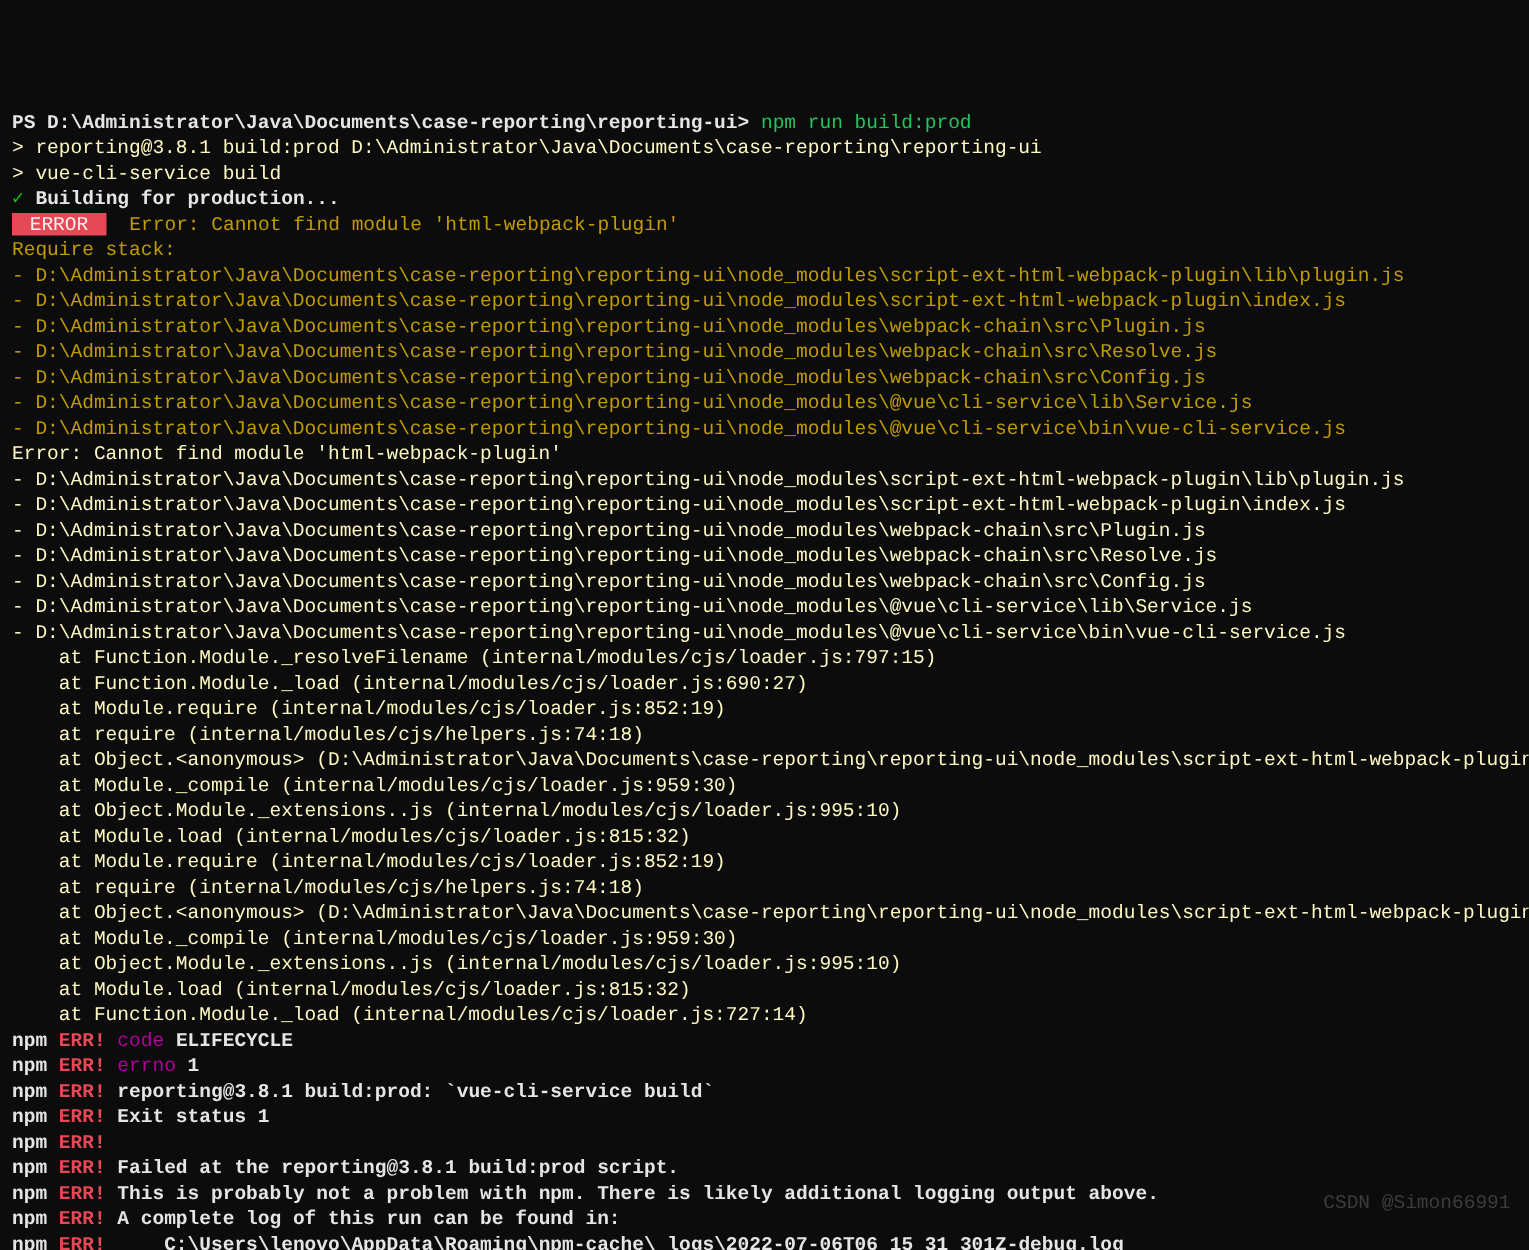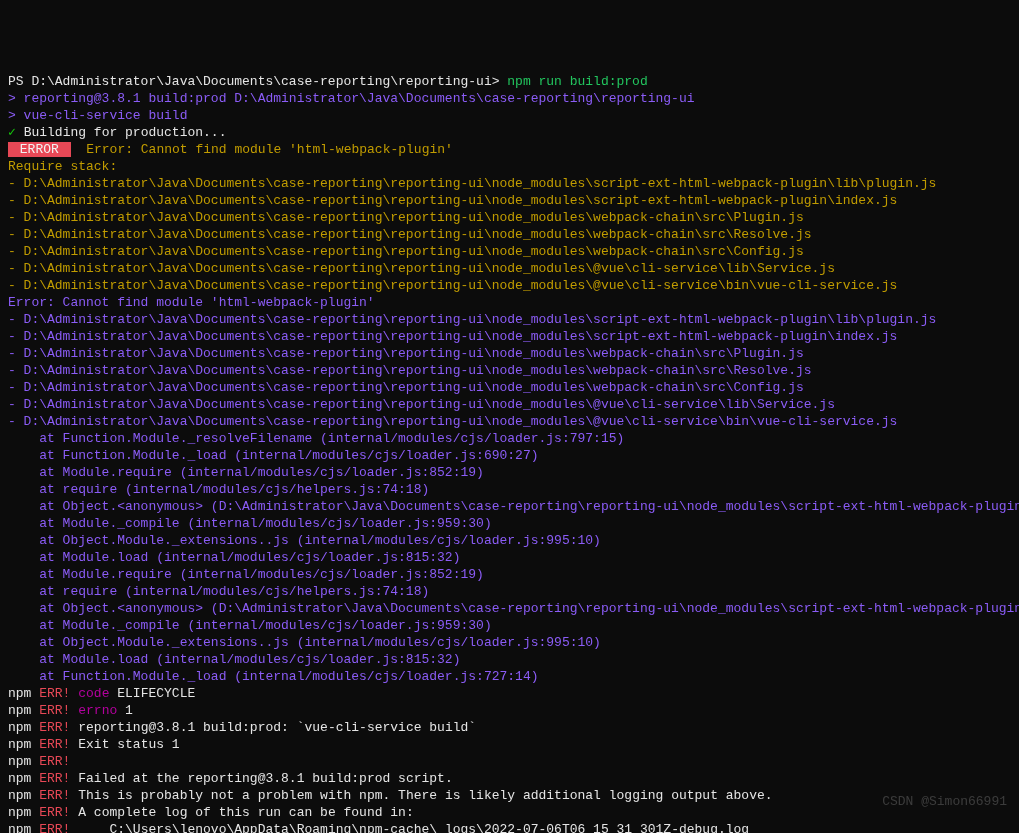--- a/index.html
+++ b/index.html
@@ -9,26 +9,26 @@
     color: #cccccc;
     font-family: Consolas, "Courier New", monospace;
     font-size: 13px;
     line-height: 17px;
     white-space: pre;
     overflow-x: hidden;
     width: 1019px;
     box-sizing: border-box;
   }
   .line { white-space: pre; }
-  .white  { color: #e5e5e5; }
-  .gray   { color: #8b5cf6; text-align: right; }
+  .white  { color: #e5e5e5; font-weight: bold; }
+  .gray   { color: #fef9c3; text-align: right; }
   .yellow { color: #22c55e; }
   .green  { color: #16c60c; }
   .olive  { color: #c19c00; }
-  .red    { color: #e74856; }
+  .red    { color: #e74856; font-weight: bold; }
   .magenta{ color: #b4009e; }
   .errbadge {
     background: #e74856;
     color: #f2f2f2;
     padding: 0 4px;
   }
   .watermark {
     position: fixed;
     right: 12px;
     bottom: 23px;

